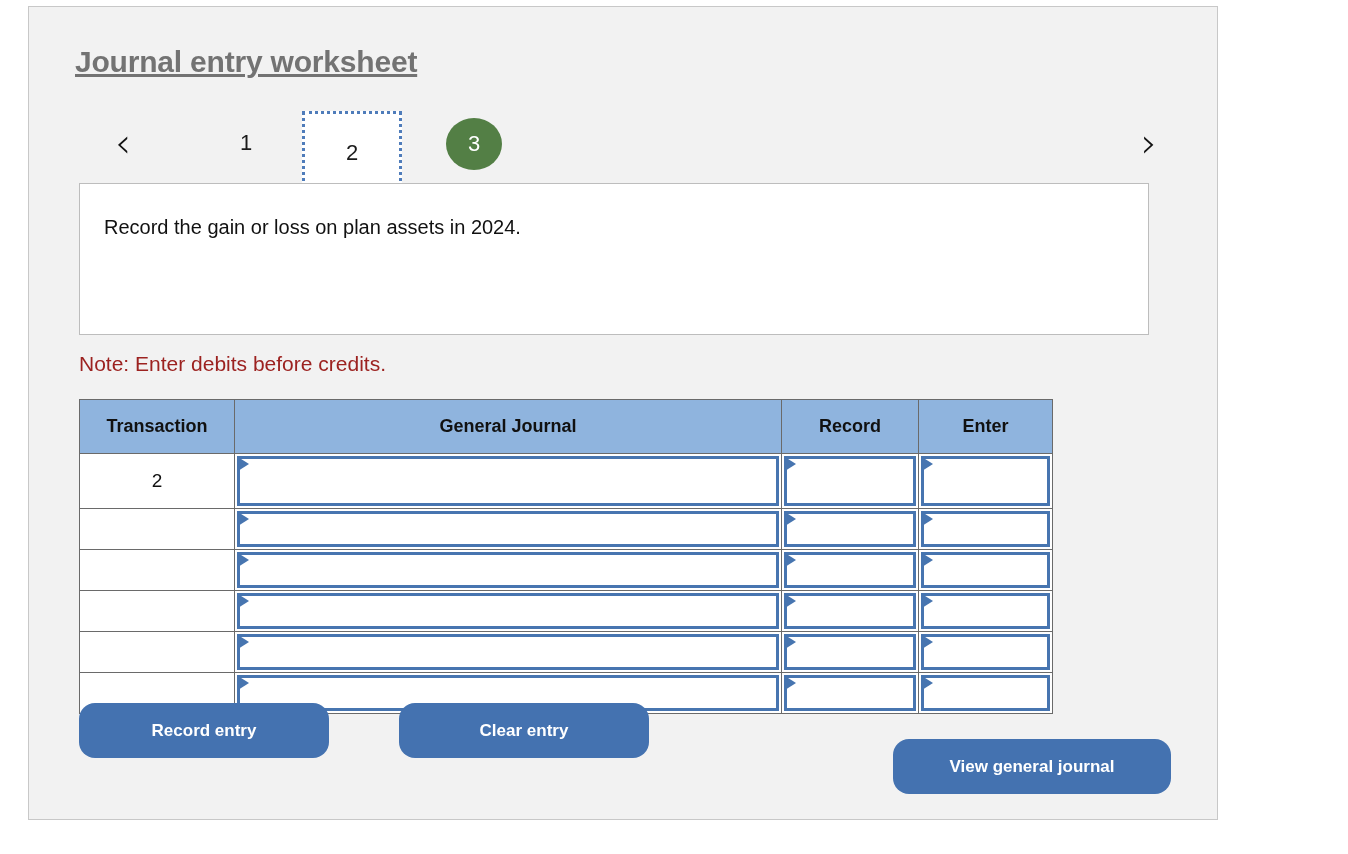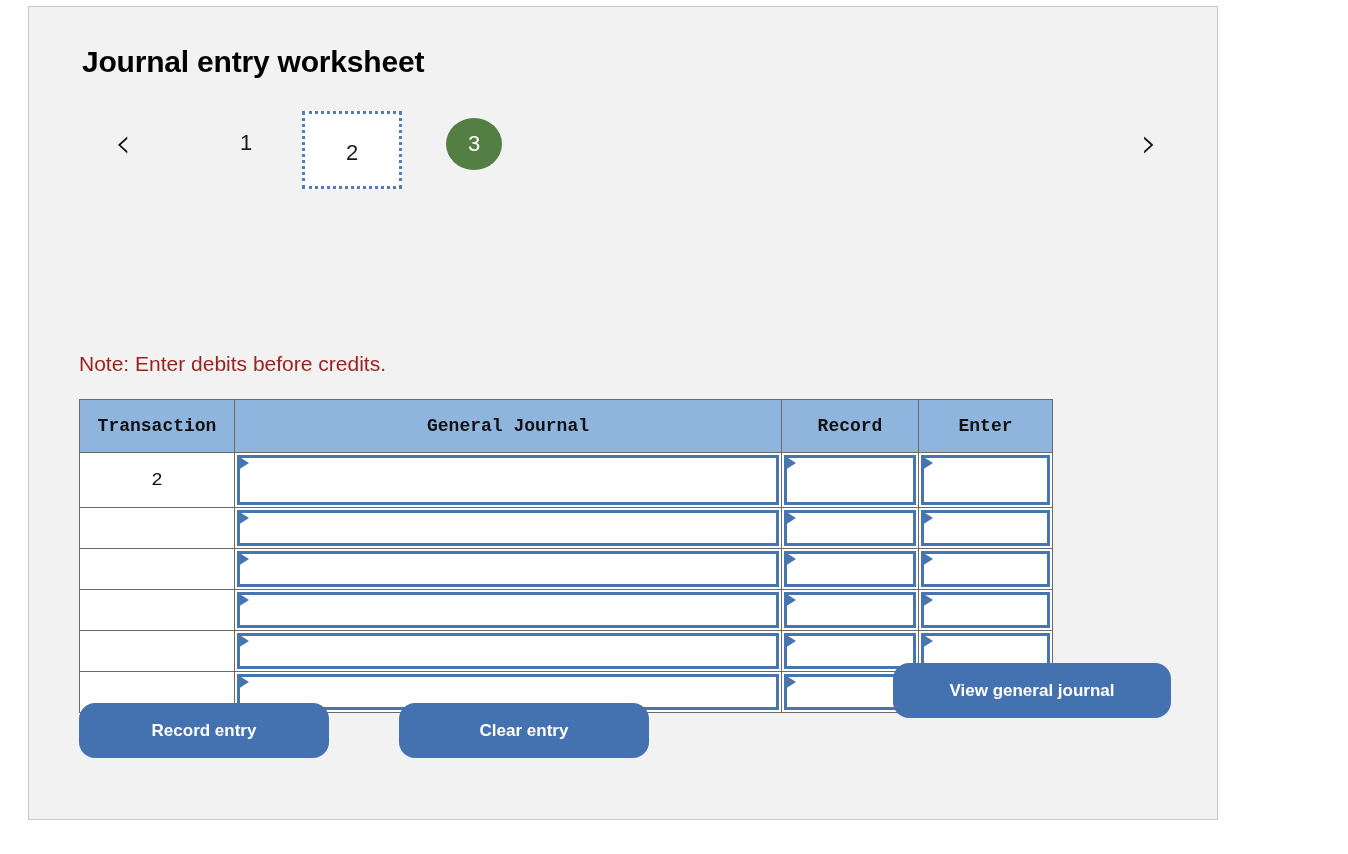--- a/index.html
+++ b/index.html
@@ -27,26 +27,27 @@
     width: 1190px;
     height: 814px;
     background: #f2f2f2;
     border: 1px solid #c8c8c8;
     box-sizing: border-box;
   }
 
   
   .worksheet-title {
     position: absolute;
-    left: 53px;
+    left: 46px;
     top: 38px;
     font-size: 30px;
     font-weight: bold;
-    color: #000000;
+    color: #737373;
     letter-spacing: -0.2px;
+    text-decoration: underline;
   }
 
   
   .pager {
     position: absolute;
     left: 50px;
     top: 98px;
     width: 1090px;
     height: 82px;
   }
@@ -140,21 +141,20 @@
     top: 392px;
     border-collapse: collapse;
     table-layout: fixed;
     background: #ffffff;
   }
   .journal-table th,
   .journal-table td {
     border: 1px solid #6a6a6a;
     padding: 16px;
     box-sizing: border-box;
-    font-family: Liberation Mono, monospace;
   }
   .journal-table thead th {
     background: #8fb4de;
     color: #111111;
     font-size: 18px;
     font-weight: bold;
     height: 44px;
     text-align: center;
   }
 
@@ -206,21 +206,21 @@
     color: #ffffff;
     font-size: 17px;
     font-weight: bold;
     border: none;
     border-radius: 16px;
     cursor: pointer;
     font-family: "Liberation Sans", sans-serif;
   }
   .btn-record  { left: 50px;  top: 696px; width: 250px; }
   .btn-clear   { left: 370px; top: 696px; width: 250px; }
-  .btn-view    { left: 864px; top: 656px; width: 278px; text-align: center; }
+  .btn-view    { left: 864px; top: 732px; width: 278px; text-align: center; }
 </style>
 </head>
 <body>
 
 <div class="page">
   <div class="card">
 
     <div class="worksheet-title">Journal entry worksheet</div>
 
     <div class="pager">
@@ -228,20 +228,23 @@
 
       <div class="pager-step step-1">1</div>
 
       <div class="pager-step step-2">2</div>
 
       <div class="pager-step step-3">3</div>
 
       <div class="pager-arrow next">›</div>
     </div>
 
+    <div class="instruction-box">
+      <div class="instruction-text">Record the gain or loss on plan assets in 2024.</div>
+    </div>
 
     <div class="note">Note: Enter debits before credits.</div>
 
     <table class="journal-table">
       <colgroup>
         <col class="col-transaction">
         <col class="col-journal">
         <col class="col-debit">
         <col class="col-credit">
       </colgroup>

